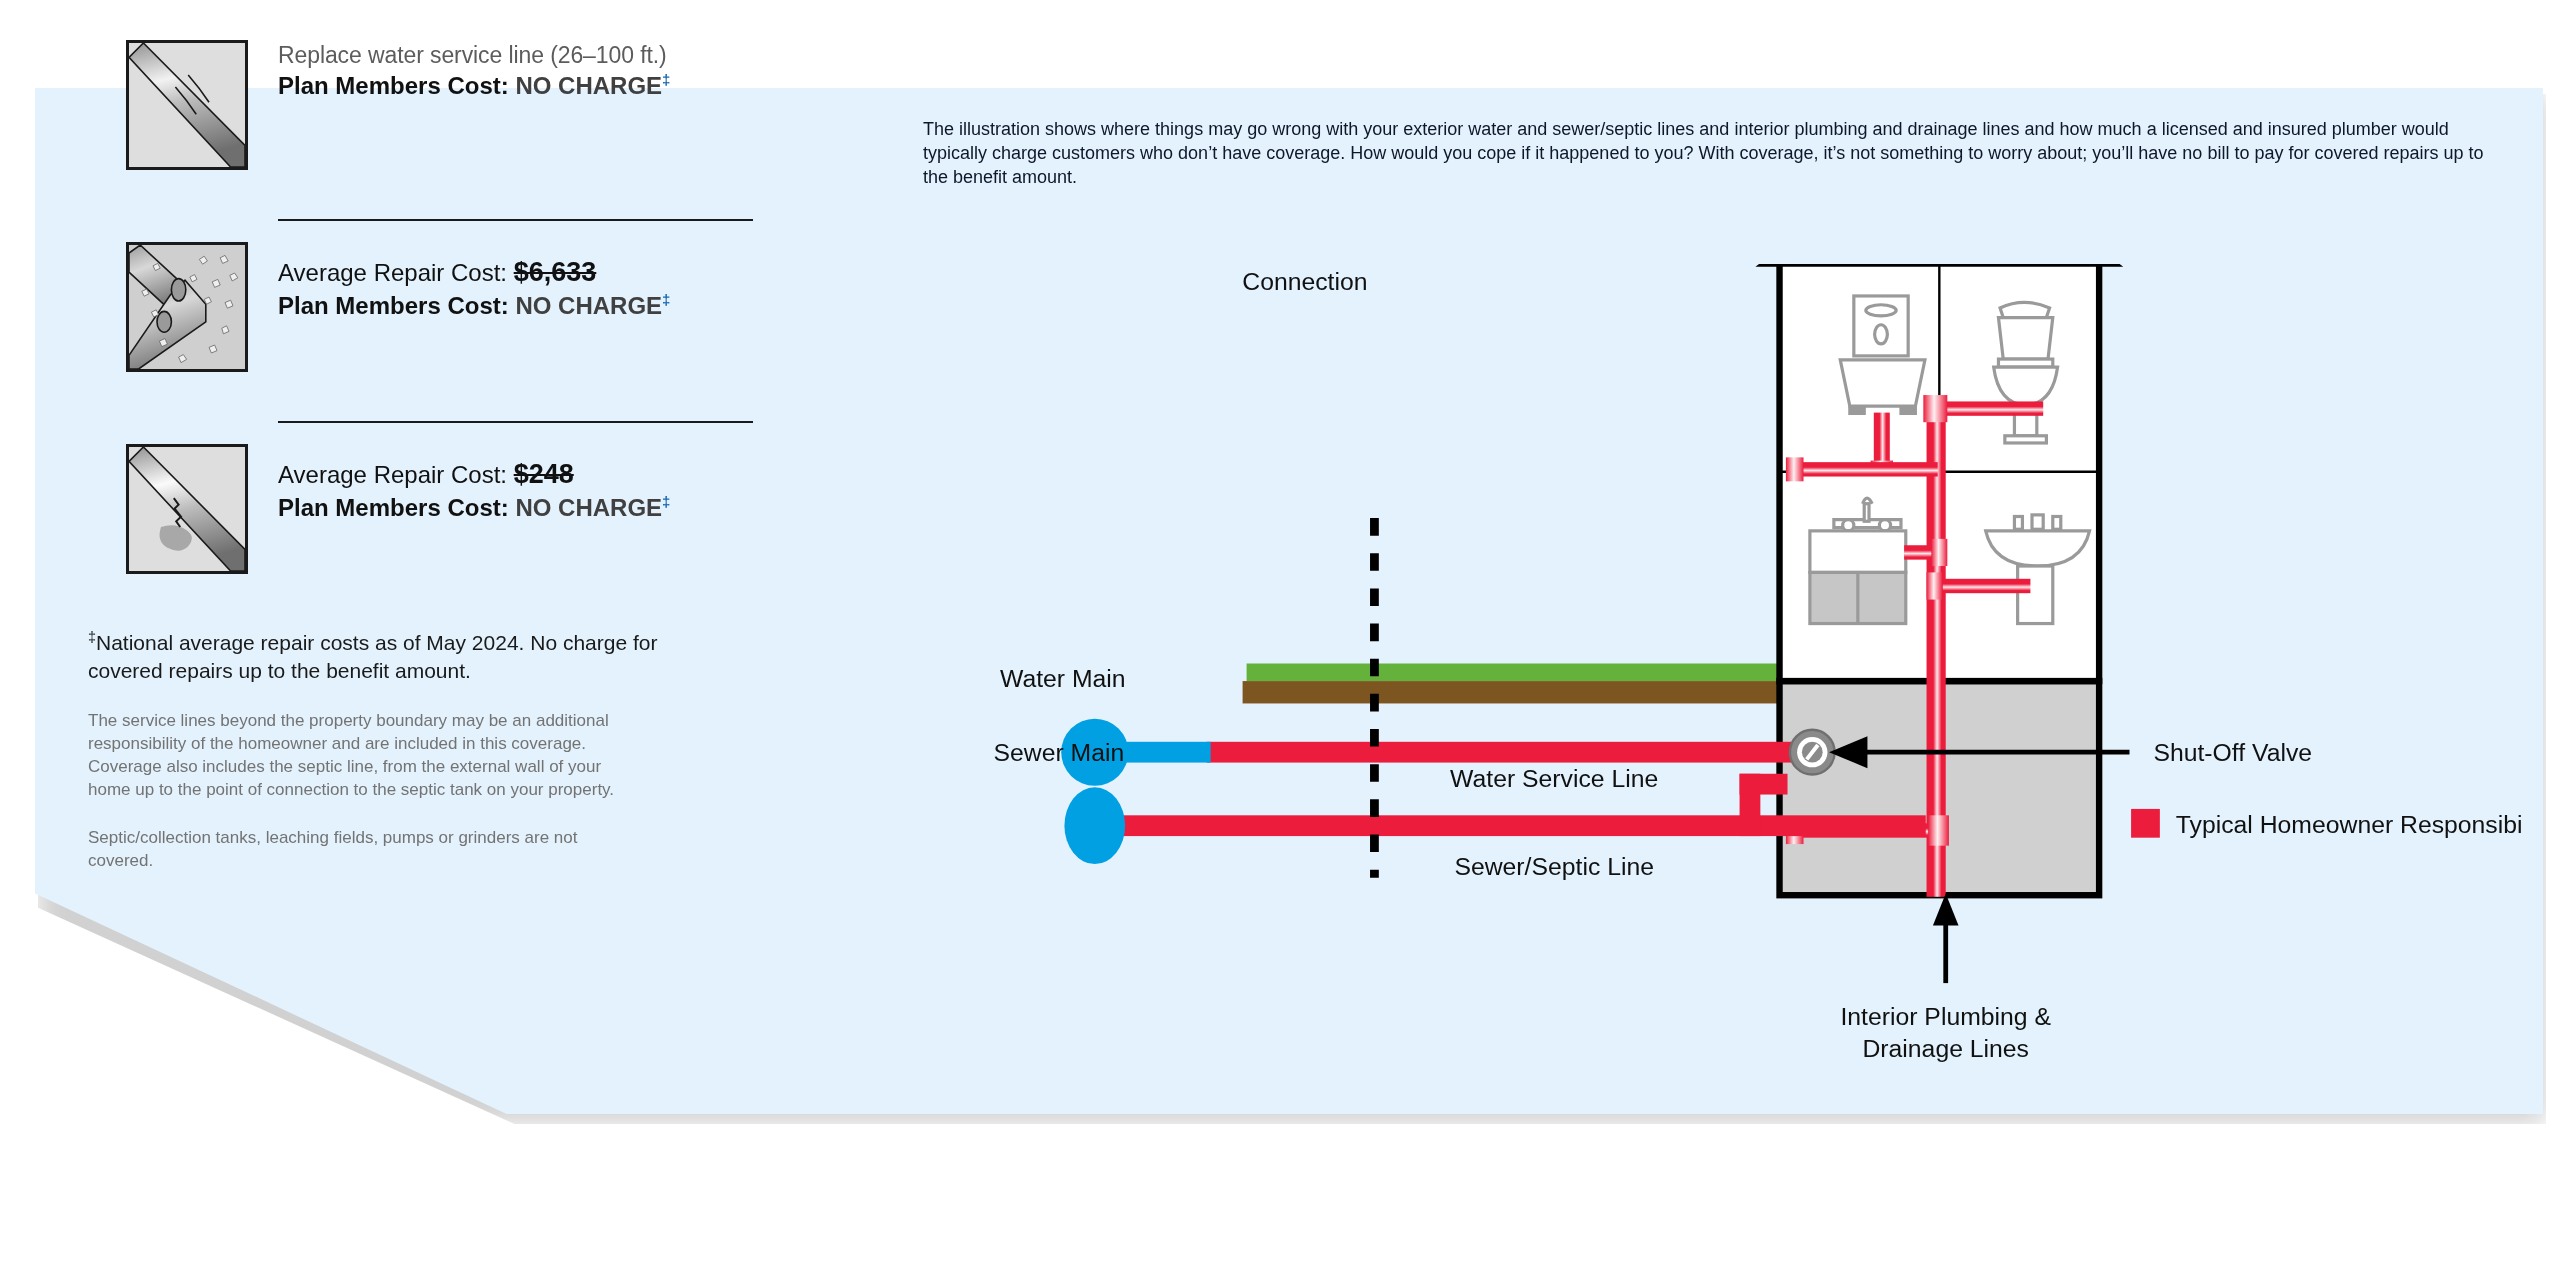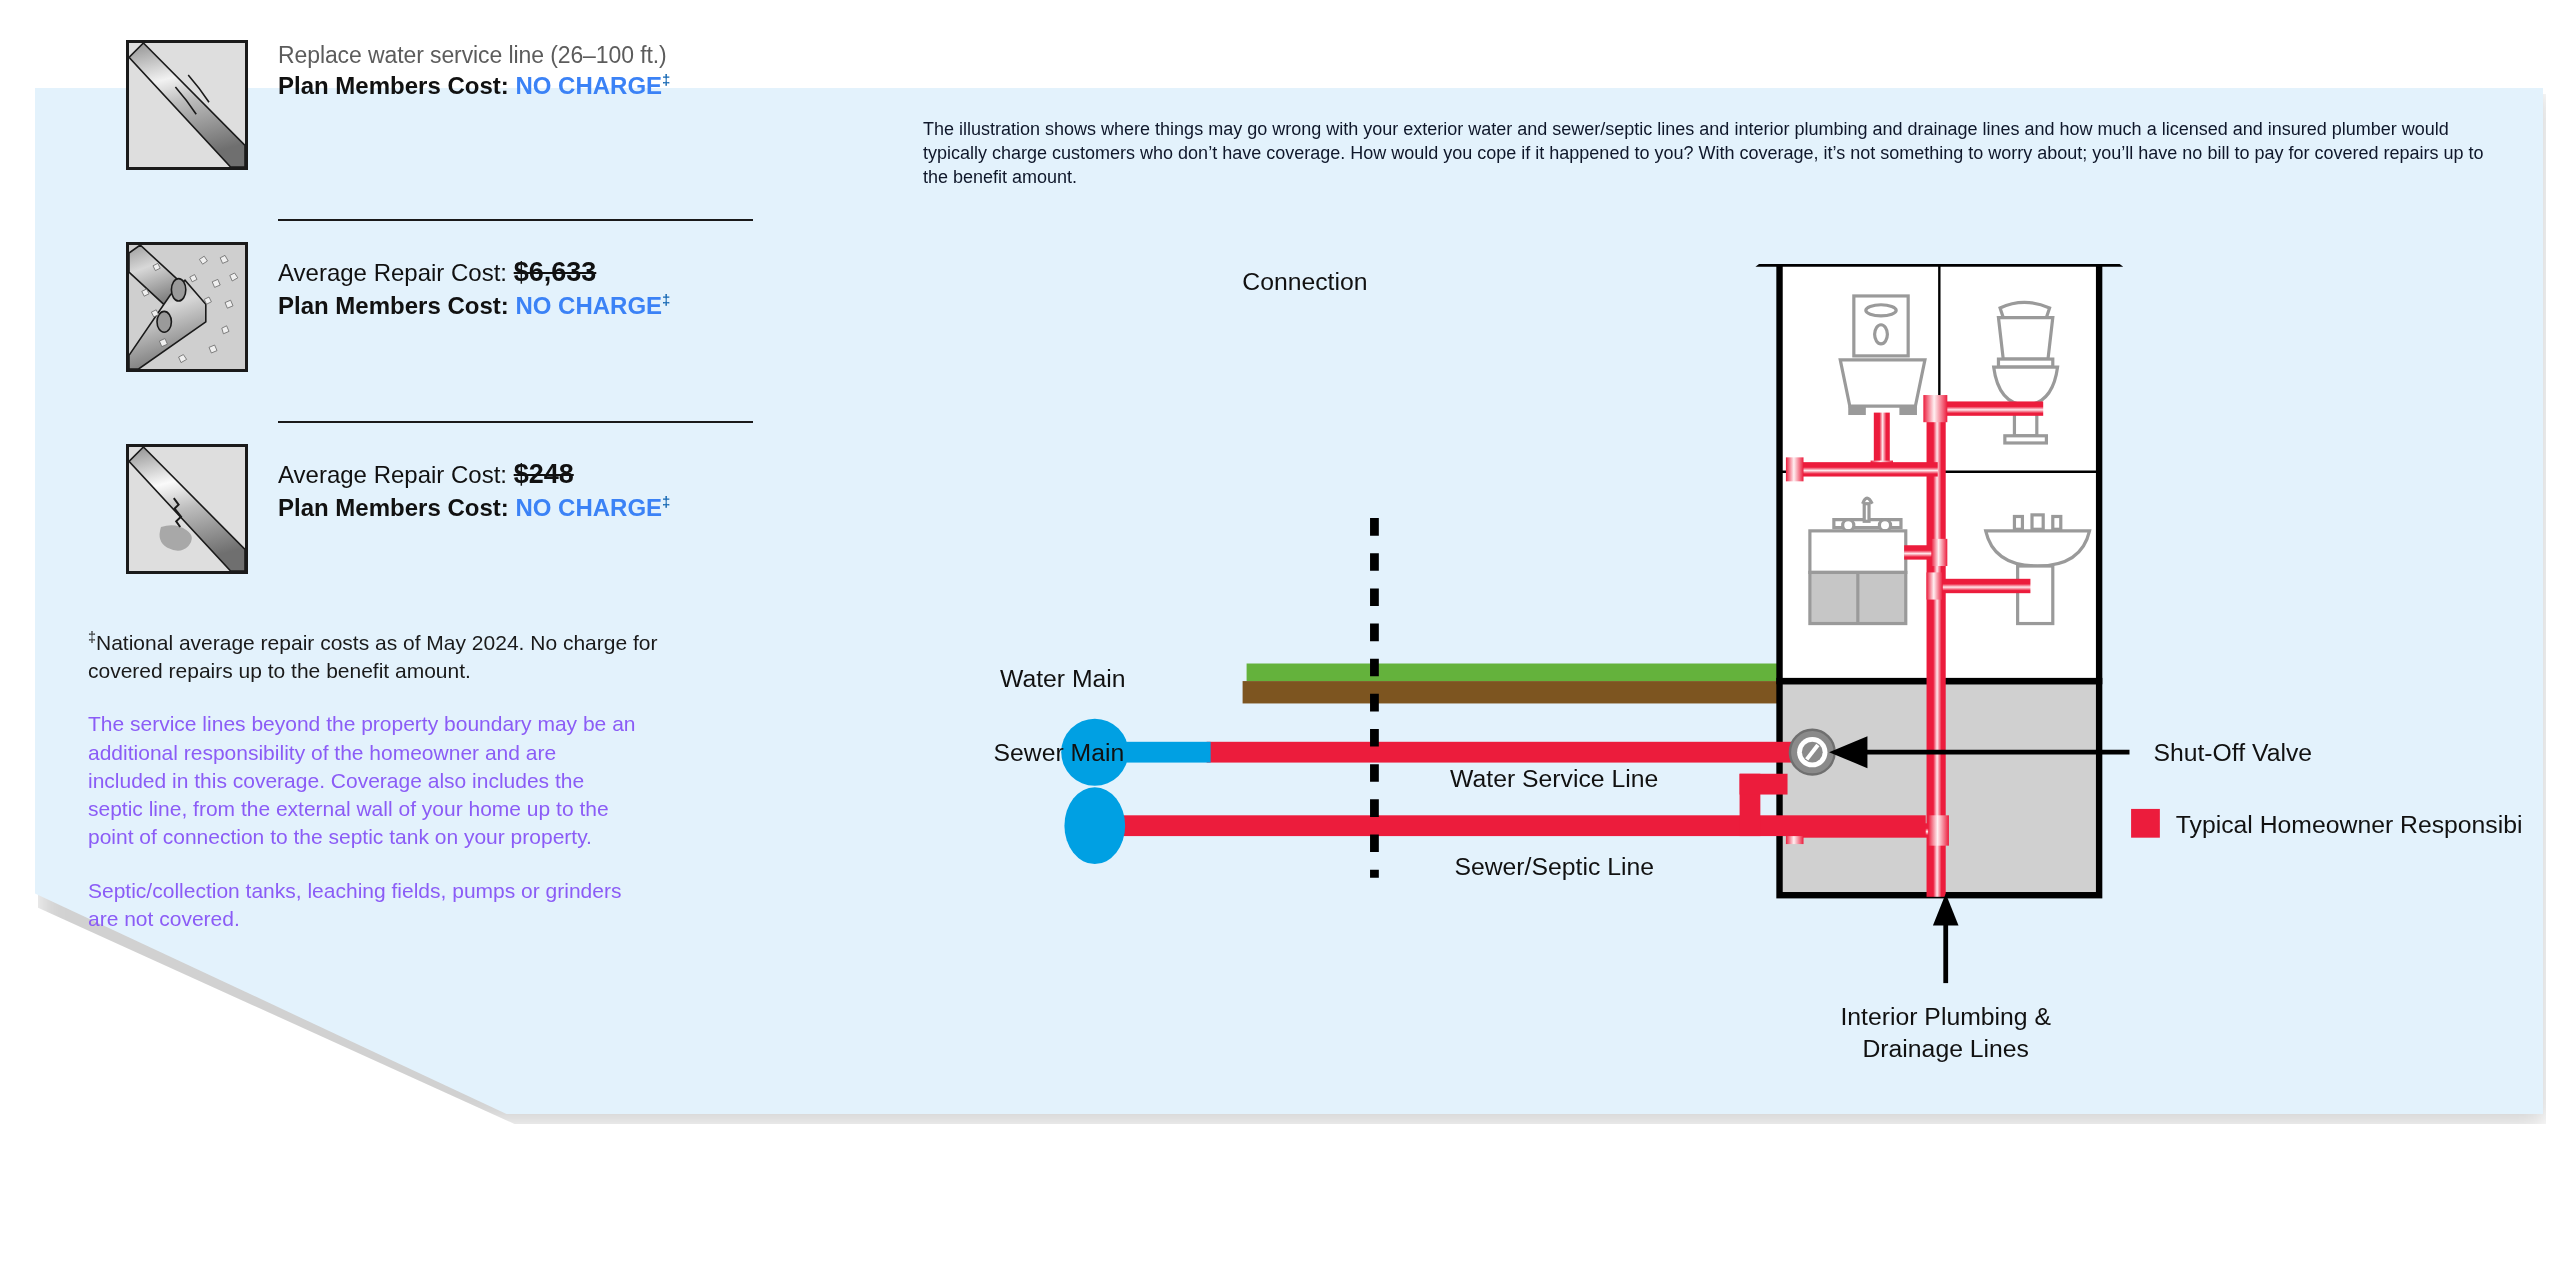--- a/index.html
+++ b/index.html
@@ -29,30 +29,30 @@
   }
   .thumb svg{display:block;width:100%;height:100%;}
   .item-text{margin-left:190px;padding-top:1.6px;}
   .item-title{
     font-size:23px;color:#5c5c5c;line-height:1.2;letter-spacing:-0.1px;
     font-family:"Liberation Sans",sans-serif;font-weight:400;
   }
   .cost-line{font-size:24px;color:#111;margin-top:13.6px;line-height:1.18;white-space:nowrap;}
   .cost-line .amount{font-weight:bold;font-size:27px;text-decoration:line-through;text-decoration-thickness:2.4px;}
   .cost-line2{font-size:24px;color:#111;font-weight:bold;line-height:1.18;white-space:nowrap;margin-top:1.6px;}
-  .cost-line2 .nocharge{color:#3b82f6;font-weight:bold;}
+  .cost-line2 .nocharge{color:#404040;font-weight:bold;}
   .cost-line2 .dagger{font-size:15px;vertical-align:super;color:#1668b3;}
 
   .divider{height:0;border-top:2.4px solid #1a1a1a;margin:19px 0 21px 190px;width:475px;}
 
   .footnote{
     margin-top:24px;font-size:21px;color:#1a1a1a;line-height:1.33;width:591px;
   }
   .footnote .dag{font-size:14.4px;vertical-align:super;}
-  .disc{margin-top:25.6px;font-size:21px;color:#8b5cf6;line-height:1.34;width:551px;}
+  .disc{margin-top:25.6px;font-size:17px;color:#737373;line-height:1.34;width:551px;}
   .disc.second{margin-top:25.6px;width:559px;}
 
   
   #intro{
     position:absolute;left:923px;top:118px;width:1586px;
     font-size:18px;line-height:1.33;color:#0f172a;
   }
   #diagram{position:absolute;left:923px;top:264px;width:1598px;height:799px;}
   #diagram svg{display:block;}
 </style>

